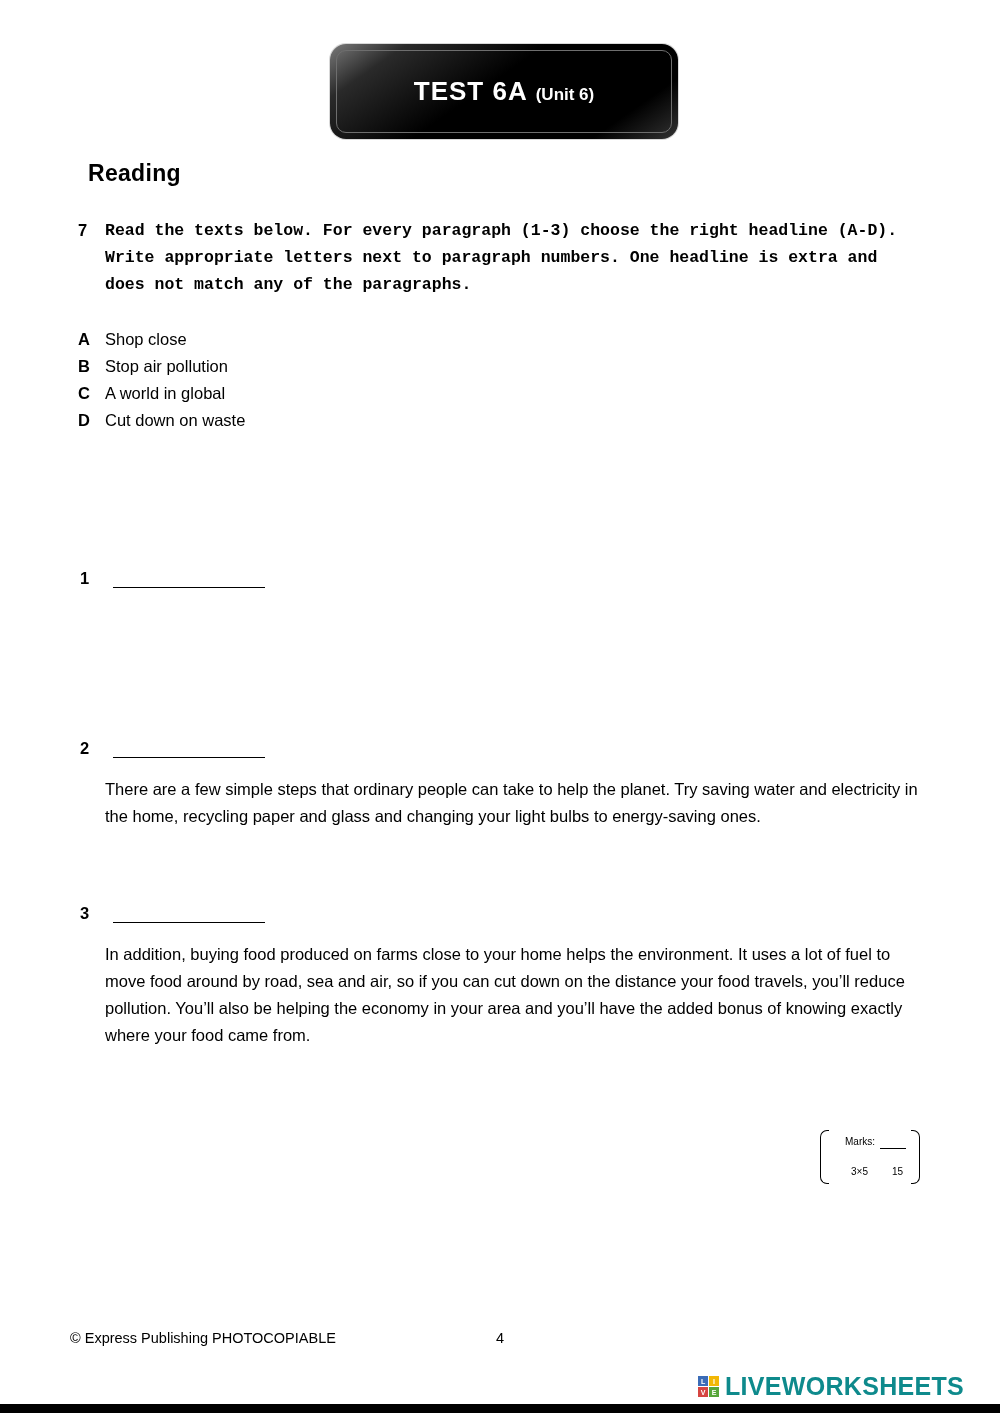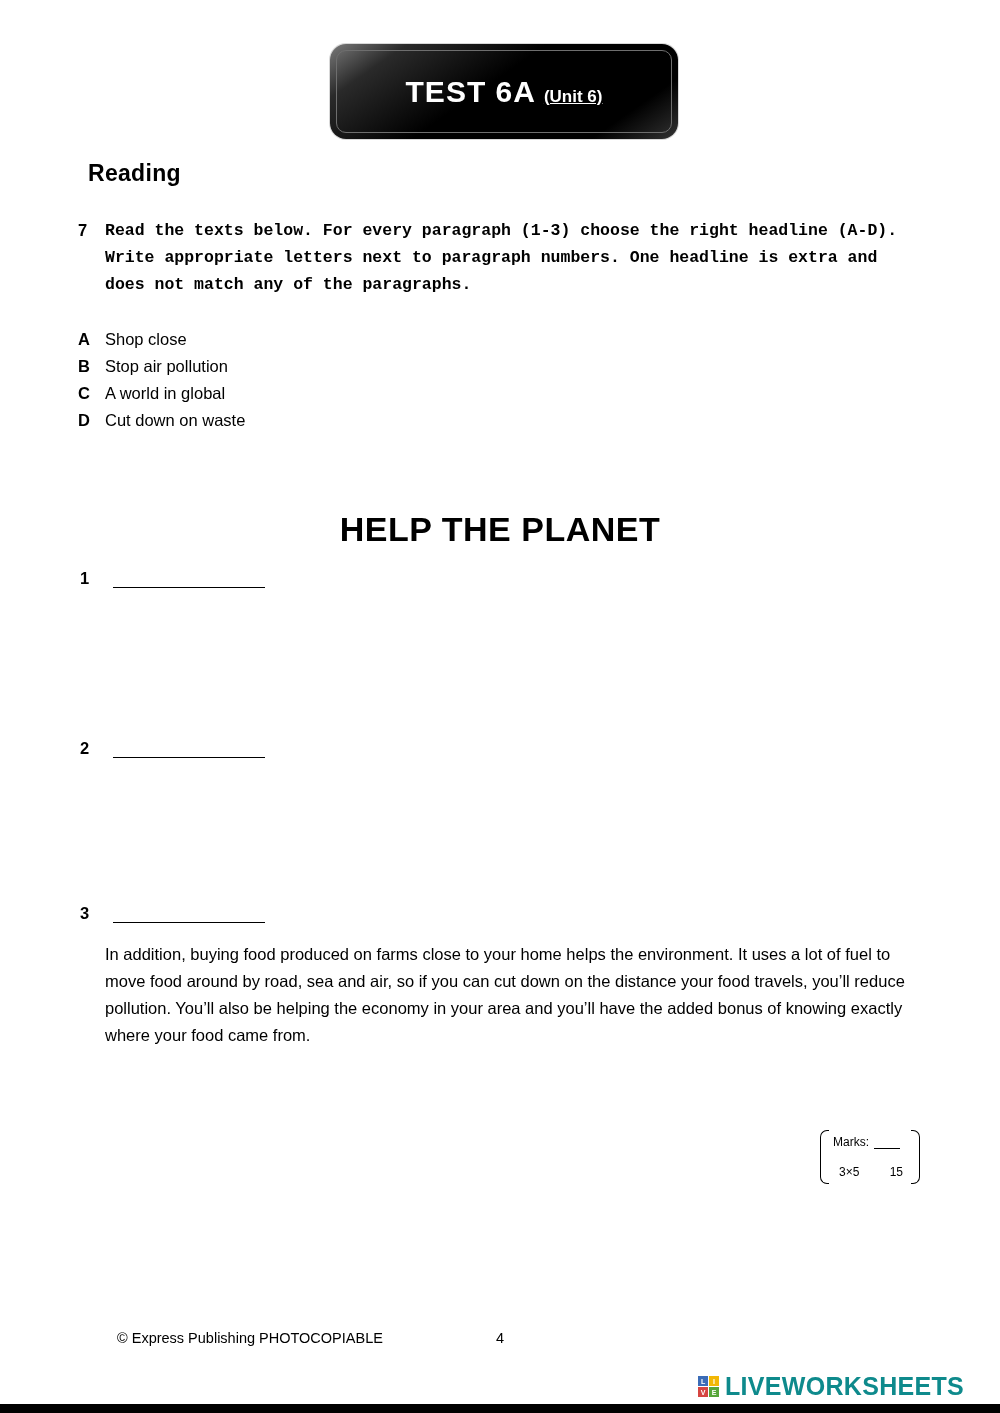--- a/index.html
+++ b/index.html
@@ -31,22 +31,22 @@
   }
   .banner::after {
     content:"";
     position:absolute;
     inset:6px;
     border:1px solid #6e6e6e;
     border-radius:10px;
     pointer-events:none;
   }
   .banner-text { color:#fff; white-space:nowrap; }
-  .banner-title { font-size:30px; font-weight:bold; letter-spacing:1px; }
-  .banner-sub { font-size:17px; font-weight:bold; margin-left:8px;text-decoration:underline; }
+  .banner-title { font-size:26px; font-weight:bold; letter-spacing:1px; }
+  .banner-sub { font-size:17px; font-weight:bold; margin-left:8px; }
 
   
   .reading-heading {
     position:absolute;
     left:88px; top:160px;
     font-size:23px;
     font-weight:bold;
     letter-spacing:0.3px;
   }
 
@@ -125,35 +125,34 @@
     border-bottom-left-radius:7px;
   }
   .bracket-right {
     border-right:1.6px solid #000;
     border-top:1.6px solid #000;
     border-bottom:1.6px solid #000;
     border-top-right-radius:7px;
     border-bottom-right-radius:7px;
   }
   .marks-inner { flex:1; padding:4px 2px 4px 4px; display:flex; flex-direction:column; justify-content:space-between; }
-  .marks-row { display:flex; align-items:center; font-size:12px; line-height:16px; }
+  .marks-row { display:flex; align-items:center; font-size:10px; line-height:16px;margin-left:12px; }
   .marks-blank {
     display:inline-block;
     width:26px; height:13px;
     margin-left:5px;
     border-bottom:1.4px solid #000;
   }
   .marks-row-2 { justify-content:space-between; padding:0 6px 0 6px; }
 
   
   .footer-copy {
     position:absolute;
     left:70px; top:1330px;
     font-size:14.5px;
-    margin-left:47px;
   }
   .footer-page {
     position:absolute;
     left:0; right:0; top:1330px;
     text-align:center;
     font-size:14.5px;
   }
 
   
   .lw-logo {
@@ -223,34 +222,34 @@
     <div class="headline-row">
       <span class="headline-letter">C</span>
       <span class="headline-text">A world in global</span>
     </div>
     <div class="headline-row">
       <span class="headline-letter">D</span>
       <span class="headline-text">Cut down on waste</span>
     </div>
   </div>
 
-  <div class="article-title">HELP THE PLANET</div>
 
   <div class="para para-1">
     <div class="para-head">
       <span class="para-number">1</span>
       <span class="answer-blank"></span>
     </div>
   </div>
 
   <div class="para para-2">
     <div class="para-head">
       <span class="para-number">2</span>
       <span class="answer-blank"></span>
     </div>
+    <div class="para-text">There are a few simple steps that ordinary people can take to help the planet. Try saving water and electricity in the home, recycling paper and glass and changing your light bulbs to energy-saving ones.</div>
   </div>
 
   <div class="para para-3">
     <div class="para-head">
       <span class="para-number">3</span>
       <span class="answer-blank"></span>
     </div>
     <div class="para-text">In addition, buying food produced on farms close to your home helps the environment. It uses a lot of fuel to move food around by road, sea and air, so if you can cut down on the distance your food travels, you’ll reduce pollution. You’ll also be helping the economy in your area and you’ll have the added bonus of knowing exactly where your food came from.</div>
   </div>
 

